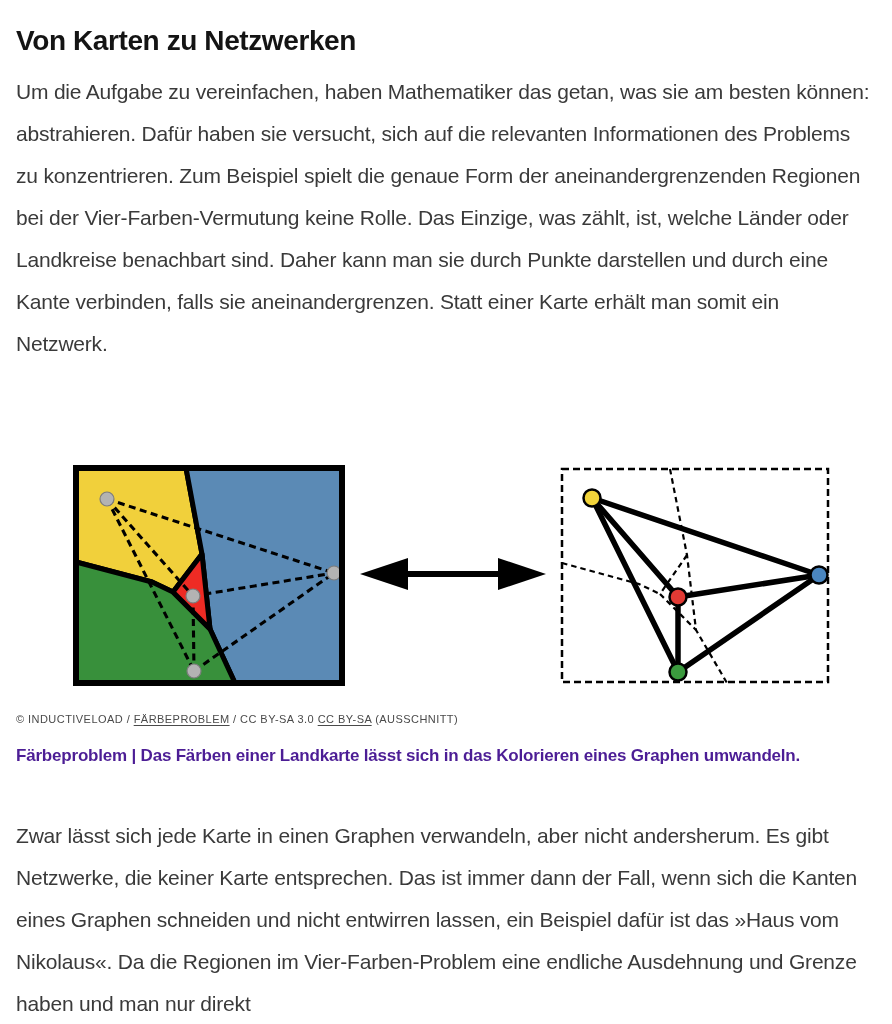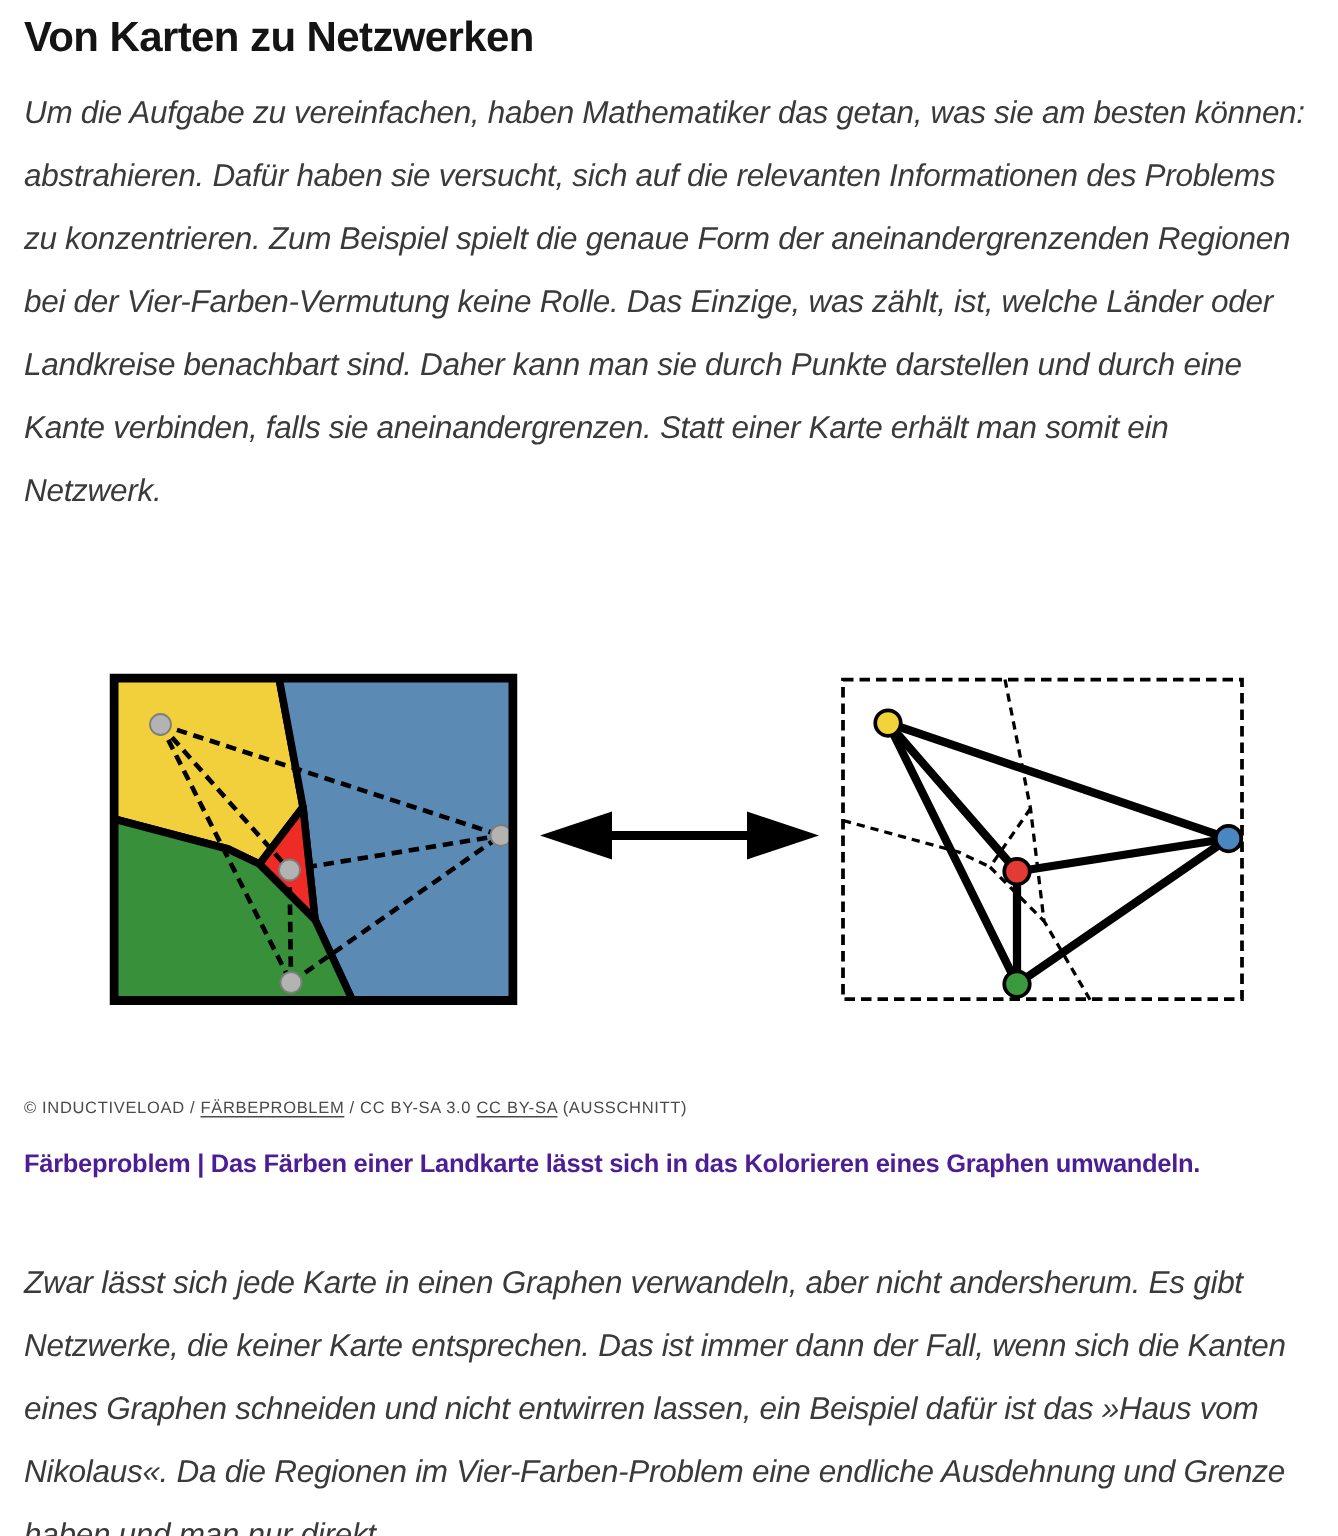--- a/index.html
+++ b/index.html
@@ -3,36 +3,36 @@
 <meta charset="utf-8">
 <style>
   html,body{margin:0;padding:0;background:#ffffff;}
   body{
     width:892px;height:1024px;overflow:hidden;box-sizing:border-box;
     padding:0 16px;
     font-family:"Liberation Sans","DejaVu Sans",sans-serif;
     color:#3a3a3a;
   }
   h1.article-heading{
-    font-size:28px;line-height:34px;margin:8px 0 0;
+    font-size:28px;line-height:34px;margin:24px 0 0;
     color:#141414;font-weight:700;letter-spacing:-0.4px;
   }
   p.body-text{
     font-size:21px;line-height:42px;letter-spacing:-0.2px;
-    margin:13px 0 0;color:#3a3a3a;font-style:italic;
+    margin:13px 0 0;color:#3a3a3a;
   }
   p.body-text.second{margin-top:48px;}
   .figure-row{
     display:flex;align-items:center;justify-content:space-between;
     margin:100px 46px 0 57px;
   }
   .img-panel{flex:0 0 auto;font-size:0;line-height:0;}
   .arrow-wrap{flex:0 0 auto;padding:0 2px;}
   .credit{
-    margin-top:62px;font-size:11px;line-height:14px;
+    margin-top:26px;font-size:11px;line-height:14px;
     letter-spacing:0.45px;color:#4a4a4a;white-space:nowrap;
   }
   .credit a{color:#4a4a4a;text-decoration:underline;text-underline-offset:2px;cursor:pointer;}
   .caption{
     margin-top:19px;font-size:17px;line-height:22px;
     font-weight:700;color:#4c1d95;letter-spacing:-0.2px;
   }
 </style>
 </head>
 <body>

